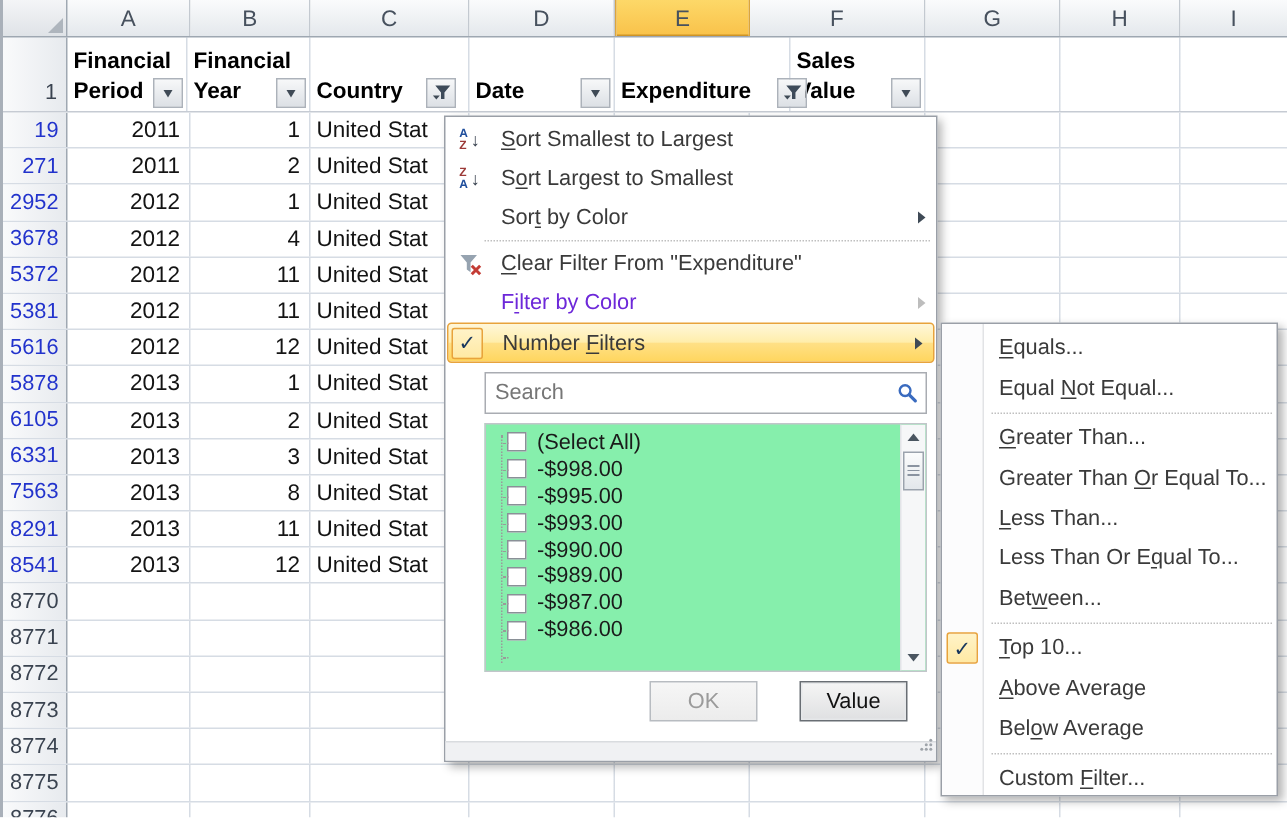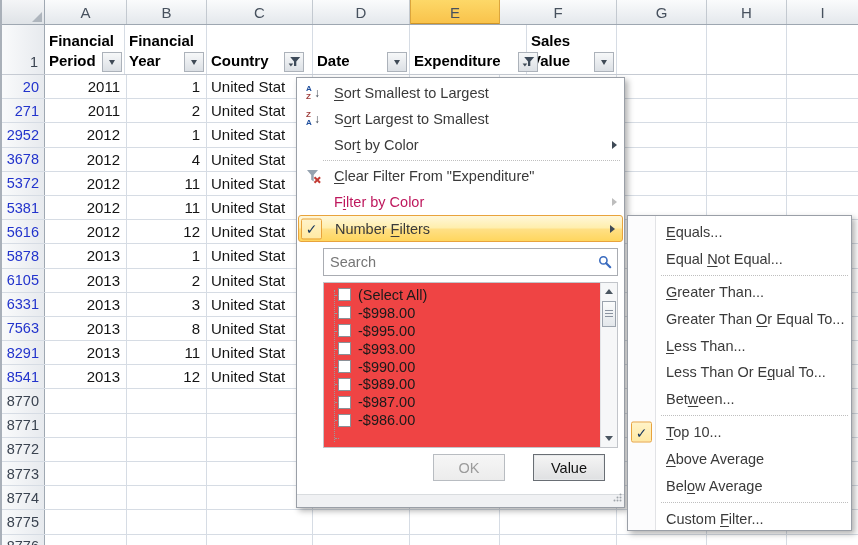--- a/index.html
+++ b/index.html
@@ -50,21 +50,21 @@
   .cell.txt{justify-content:flex-start;padding-left:4px;white-space:nowrap;overflow:hidden;}
   .cell.rest{width:546px;border-right:none;
     background-image:linear-gradient(var(--grid),var(--grid)),linear-gradient(var(--grid),var(--grid)),linear-gradient(var(--grid),var(--grid)),linear-gradient(var(--grid),var(--grid)),linear-gradient(var(--grid),var(--grid));
     background-size:1px 100%;background-position:96px 0,186px 0,303px 0,393px 0,473px 0;background-repeat:no-repeat;}
 
   
   .fpanel{position:absolute;left:296px;top:77px;width:329px;height:431px;background:#fff;
     border:1px solid #9A9FA7;box-shadow:3px 3px 6px rgba(0,0,0,.3);z-index:100;font-size:14.5px;color:var(--menutext);}
   .fm-list{position:absolute;top:2px;left:0;right:0;}
   .fm-item{height:26px;display:flex;align-items:center;position:relative;padding-left:37px;}
-  .fm-item.disabled{color:#be185d;}
+  .fm-item.disabled{color:#6d28d9;}
   .fm-item.hl{height:27px;margin:0 1px;border:1px solid var(--amberbd);border-radius:3px;padding-left:36px;
     background:linear-gradient(#FFF7D9,#FFEEAC 48%,#FFE086 52%,#FFD65E);}
   .fm-icon{position:absolute;left:3px;top:50%;transform:translateY(-50%);width:26px;height:20px;display:flex;align-items:center;justify-content:center;}
   .fm-arrow{position:absolute;right:7px;top:50%;transform:translateY(-50%);width:0;height:0;
     border-top:4px solid transparent;border-bottom:4px solid transparent;border-left:5px solid #3F4A56;}
   .fm-arrow.gray{border-left-color:#BDBDBD;}
   .fm-div{border-top:1px dotted #BFBFBF;margin:2px 4px 2px 26px;height:0;}
   .amberbox{width:21px;height:21px;border:1px solid var(--amberbd);border-radius:2px;
     background:linear-gradient(#FFF3C8,#FFE9A4);display:flex;align-items:center;justify-content:center;}
   .chk{color:#17365D;font-weight:bold;font-size:14px;line-height:1;}
@@ -72,21 +72,21 @@
   .lblue{color:#1F4E9C}.lred{color:#9C3A38}
   .sarr{font-size:12px;color:#3A4350;line-height:1;}
   .key{text-decoration:underline;text-underline-offset:2px;}
 
   .searchbox{position:absolute;left:26px;top:170px;width:295px;height:28px;border:1px solid #A9ACB2;
     display:flex;align-items:center;background:#fff;}
   .searchbox input{flex:1;min-width:0;border:none;outline:none;padding:0 4px 0 6px;font-size:14.5px;color:#444;font-family:inherit;background:transparent;}
   .searchbox input::placeholder{color:#767676;opacity:1;}
   .mag{margin-right:5px;flex:none;display:flex;}
 
-  .listbox{position:absolute;left:26px;top:204px;width:295px;height:166px;border:1px solid #C2C5CA;overflow:hidden;background:#ef4444;}
+  .listbox{position:absolute;left:26px;top:204px;width:295px;height:166px;border:1px solid #C2C5CA;overflow:hidden;background:#86efac;}
   .tree{position:absolute;left:10px;top:7px;height:152px;width:0;border-left:1px dotted #9A9A9A;}
   .li-wrap{position:absolute;left:0;top:3px;right:17px;}
   .li-item{height:17.9px;display:flex;align-items:center;padding-left:14px;position:relative;}
   .li-item::before{content:"";position:absolute;left:11px;top:50%;width:4px;border-top:1px dotted #9A9A9A;}
   .li-cb{width:13px;height:13px;border:1px solid #8A9097;background:#fff;margin-right:7px;flex:none;}
   .li-label{font-size:14.5px;color:#1A1A1A;white-space:nowrap;}
 
   .sbar{position:absolute;right:0;top:0;bottom:0;width:17px;background:#F6F7F8;border-left:1px solid #E2E4E7;}
   .sb-up,.sb-down{position:absolute;left:0;right:0;height:17px;display:flex;align-items:center;justify-content:center;}
   .sb-up{top:0}.sb-down{bottom:0}
@@ -173,21 +173,21 @@
       <span class="hlabel">Sales Value</span>
       <span class="fbtn">
           <span class="tri-dn"></span>
         </span>
     </div>
     <div class="hcell resthdr"></div>
   </div>
 
   <div class="grid-body">
     <div class="grid-row">
-        <div class="rn blue">20</div>
+        <div class="rn blue">19</div>
         <div class="cell wA num">2011</div>
         <div class="cell wB num">1</div>
         <div class="cell wC txt">United Stat</div>
         <div class="cell rest"></div>
       </div>
     <div class="grid-row">
         <div class="rn blue">271</div>
         <div class="cell wA num">2011</div>
         <div class="cell wB num">2</div>
         <div class="cell wC txt">United Stat</div>

